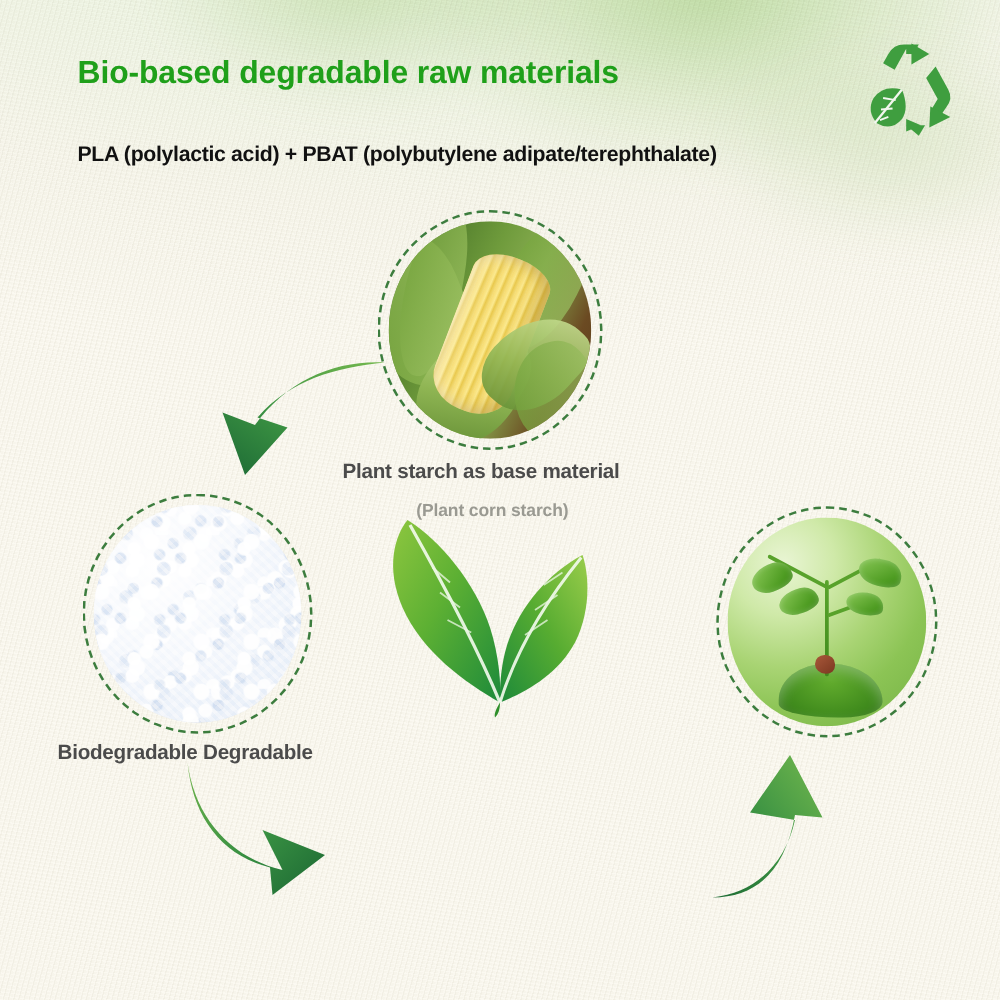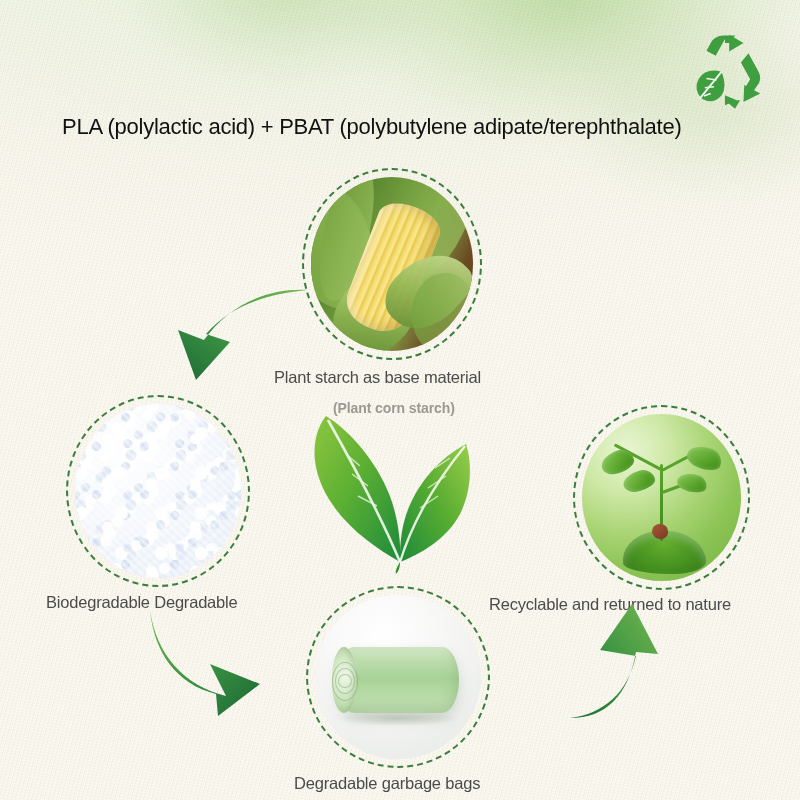--- a/index.html
+++ b/index.html
@@ -68,22 +68,22 @@
     left: 62px; top: 44px;
     font-size: 25.5px;
     font-weight: 700;
     color: #1fa01a;
     letter-spacing: -0.1px;
     white-space: nowrap;
   }
   .subtitle {
     position: absolute;
     left: 62px; top: 114px;
-    font-size: 22px;
-    font-weight: 400;
+    font-size: 17px;
+    font-weight: 700;
     color: #111111;
     letter-spacing: -0.25px;
     white-space: nowrap;
   }
   .recycle-badge {
     position: absolute;
     right: 28px; top: 28px;
     width: 84px; height: 84px;
   }
 
@@ -248,21 +248,21 @@
     position: absolute;
     left: 14%; bottom: 20%;
     width: 72%; height: 9%;
     border-radius: 50%;
     background: radial-gradient(ellipse, rgba(120,140,115,.33), rgba(120,140,115,0) 72%);
   }
 
   
   .cap {
     position: absolute;
-    font-weight: 400;
+    font-weight: 700;
     color: #4b4b4b;
     font-size: 16.5px;
     white-space: nowrap;
     letter-spacing: -0.2px;
   }
   .cap-sub {
     position: absolute;
     font-weight: 700;
     color: #9a9a92;
     font-size: 14px;
@@ -283,20 +283,21 @@
 
 <div id="poster">
 
   <div class="bg-base"></div>
   <div class="bg-blob-a"></div>
   <div class="bg-blob-b"></div>
   <div class="bg-blob-c"></div>
   <div class="bg-fade"></div>
   <div class="bg-texture"></div>
 
+  <div class="title">Bio-based degradable raw materials</div>
   <div class="subtitle">PLA (polylactic acid) + PBAT (polybutylene adipate/terephthalate)</div>
 
   <svg class="recycle-badge" viewBox="0 0 100 100">
     <g fill="#3f9e3f">
 
       <path d="M44 13 L33 33 L22 27 L27 18 Q32 9 42 9 L56 9 L51 18 L44 18 Z"></path>
       <path d="M49 8 L66 18 L49 28 Z"></path>
 
       <path d="M72 30 L84 52 Q89 61 82 69 L74 81 L68 71 L74 61 L63 41 Z"></path>
       <path d="M86 78 L66 88 L67 68 Z"></path>
@@ -346,38 +347,22 @@
         <div class="sprout-arm" style="left:50%; top:33%; width:30%; transform:rotate(-28deg);"></div>
         <div class="sprout-arm" style="left:50%; top:33%; width:34%; transform:rotate(208deg);"></div>
         <div class="sprout-arm" style="left:50%; top:46%; width:22%; transform:rotate(-20deg);"></div>
         <div class="sprout-leaf" style="left:12%; top:22%; width:21%; height:13%; transform:rotate(-18deg);"></div>
         <div class="sprout-leaf" style="left:26%; top:34%; width:20%; height:12%; transform:rotate(-14deg);"></div>
         <div class="sprout-leaf" style="left:66%; top:20%; width:22%; height:13%; transform:rotate(20deg);"></div>
         <div class="sprout-leaf" style="left:60%; top:36%; width:19%; height:11%; transform:rotate(14deg);"></div>
         <div class="sprout-seed"></div>
       </div>
     </div>
-    <div class="cap" style="left:-84px; top:190px;">Recyclable and returned to nature</div>
   </div>
 
-  <div class="node" style="left:306px; top:586px;">
-    <div class="disc" style="width:184px; height:182px;">
-      <div class="disc-inner">
-        <div class="bag-bg"></div>
-        <div class="bag-shadow"></div>
-        <div class="bag-roll"></div>
-        <div class="bag-end">
-          <div class="bag-spiral"></div>
-          <div class="bag-spiral s2"></div>
-          <div class="bag-spiral s3"></div>
-        </div>
-      </div>
-    </div>
-    <div class="cap" style="left:-12px; top:188px;">Degradable garbage bags</div>
-  </div>
 
   <svg class="center-leaves" viewBox="0 0 200 165">
     <defs>
       <linearGradient id="lfL" x1="0" y1="0" x2="1" y2="1">
         <stop offset="0%" stop-color="#8dc63f"></stop>
         <stop offset="45%" stop-color="#5db033"></stop>
         <stop offset="100%" stop-color="#1d8a3a"></stop>
       </linearGradient>
       <linearGradient id="lfR" x1="1" y1="0" x2="0" y2="1">
         <stop offset="0%" stop-color="#9acd4b"></stop>

